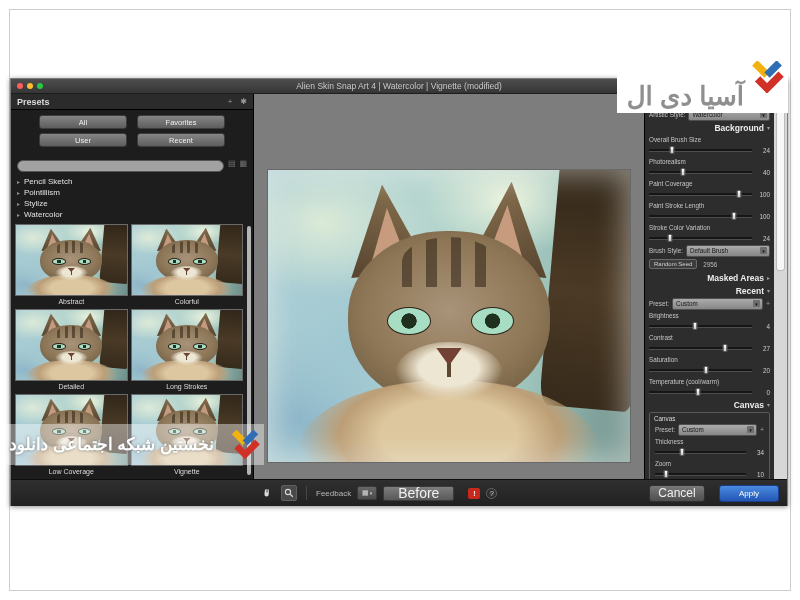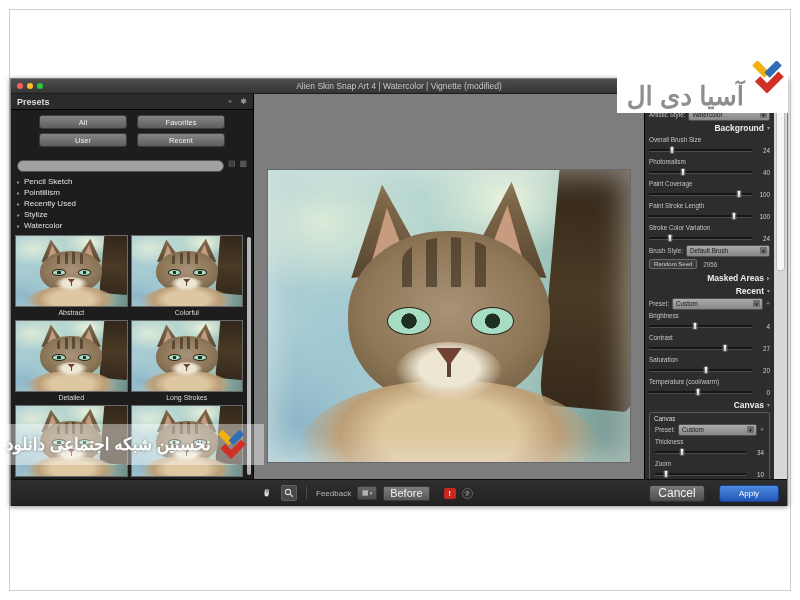--- a/index.html
+++ b/index.html
@@ -7,22 +7,22 @@
         font-family:"Liberation Sans",sans-serif;-webkit-font-smoothing:antialiased;}
   .frame{position:absolute;inset:9px;border:1px solid #cfcfcf;}
 
   
   .brand{position:absolute;top:42px;right:12px;z-index:8;display:flex;align-items:center;gap:6px;
          background:#fff;padding:2px 4px 4px 10px;}
   .brand-text{font-size:26px;font-weight:bold;color:#8f8f8f;letter-spacing:1px;line-height:1;margin-top:39px;}
 
   
   .banner{position:absolute;left:0;top:424px;width:264px;height:41px;z-index:9;
-          background:rgba(255,255,255,.42);display:flex;align-items:center;
-          gap:5px;padding:0 4px 0 6px;box-sizing:border-box;}
+          background:rgba(255,255,255,.42);display:flex;align-items:center;justify-content:flex-end;
+          gap:16px;padding:0 4px 0 6px;box-sizing:border-box;}
   .banner-text{font-size:17px;font-weight:bold;color:#fff;white-space:nowrap;
                text-shadow:0 0 3px rgba(110,110,110,.9);}
 
   
   .app{position:absolute;left:10px;top:78px;width:778px;height:428px;background:#2e2e2e;
        box-shadow:0 1px 5px rgba(0,0,0,.45);border:1px solid #7d7d7d;box-sizing:border-box;}
   .titlebar{height:14px;background:linear-gradient(#4e4e4e,#353535);border-bottom:1px solid #1d1d1d;
             display:flex;align-items:center;position:relative;}
   .lights{position:absolute;left:6px;top:4px;display:flex;gap:4px;}
   .light{width:6px;height:6px;border-radius:50%;}
@@ -131,22 +131,22 @@
   
   .bottombar{height:27px;background:linear-gradient(#2f2f2f,#212121);border-top:1px solid #0e0e0e;
              display:flex;align-items:center;gap:6px;padding-left:248px;padding-right:8px;box-sizing:border-box;}
   .toolbtn{width:16px;height:16px;border-radius:2px;display:flex;align-items:center;justify-content:center;}
   .toolbtn.sel{background:#4a4a4a;border:1px solid #606060;box-sizing:border-box;}
   .vdiv{width:1px;height:14px;background:#484848;margin:0 3px;}
   .fb-label{font-size:8px;color:#b8b8b8;}
   .gridbtn{width:18px;height:12px;background:linear-gradient(#666,#4b4b4b);border:1px solid #3a3a3a;border-radius:2px;
            display:flex;align-items:center;justify-content:center;gap:1px;color:#d5d5d5;font-size:7px;}
   .gridbtn .dn{font-size:5px;color:#cfcfcf;}
-  .beforebtn{height:13px;padding:0 6px;background:linear-gradient(#7d7d7d,#595959);border:1px solid #3a3a3a;
-             border-radius:2px;color:#f0f0f0;font-size:11px;display:flex;align-items:center;}
+  .beforebtn{height:13px;padding:0 14px;background:linear-gradient(#7d7d7d,#595959);border:1px solid #3a3a3a;
+             border-radius:2px;color:#f0f0f0;font-size:14px;display:flex;align-items:center;}
   .alerticon{width:12px;height:11px;background:#c8281e;border-radius:2px;color:#fff;font-size:7px;font-weight:bold;
              display:flex;align-items:center;justify-content:center;margin-left:8px;}
   .infoicon{width:11px;height:11px;border-radius:50%;background:radial-gradient(#4c4c4c,#141414);border:1px solid #666;
             color:#c9c9c9;font-size:7px;display:flex;align-items:center;justify-content:center;box-sizing:border-box;}
   .cancelbtn{width:54px;height:15px;border-radius:3px;background:linear-gradient(#787878,#4e4e4e);border:1px solid #303030;
              color:#f0f0f0;font-size:12px;display:flex;align-items:center;justify-content:center;}
   .applybtn{width:58px;height:15px;border-radius:3px;background:linear-gradient(#4a8be0,#2355b5);border:1px solid #1a3e8c;
             color:#fff;font-size:8px;display:flex;align-items:center;justify-content:center;margin-left:8px;}
 </style>
 </head>
@@ -201,24 +201,20 @@
             <div class="p-cat">
               <span class="tri">▸</span>
               <span>Pencil Sketch</span>
             </div>
             <div class="p-cat">
               <span class="tri">▸</span>
               <span>Pointillism</span>
             </div>
             <div class="p-cat">
               <span class="tri">▸</span>
-              <span>Recently Used</span>
-            </div>
-            <div class="p-cat">
-              <span class="tri">▸</span>
               <span>Stylize</span>
             </div>
             <div class="p-cat">
               <span class="tri">▸</span>
               <span>Watercolor</span>
             </div>
           </div>
         <div class="p-grid">
           <div class="p-scroll"></div>
         <div class="thumb">

